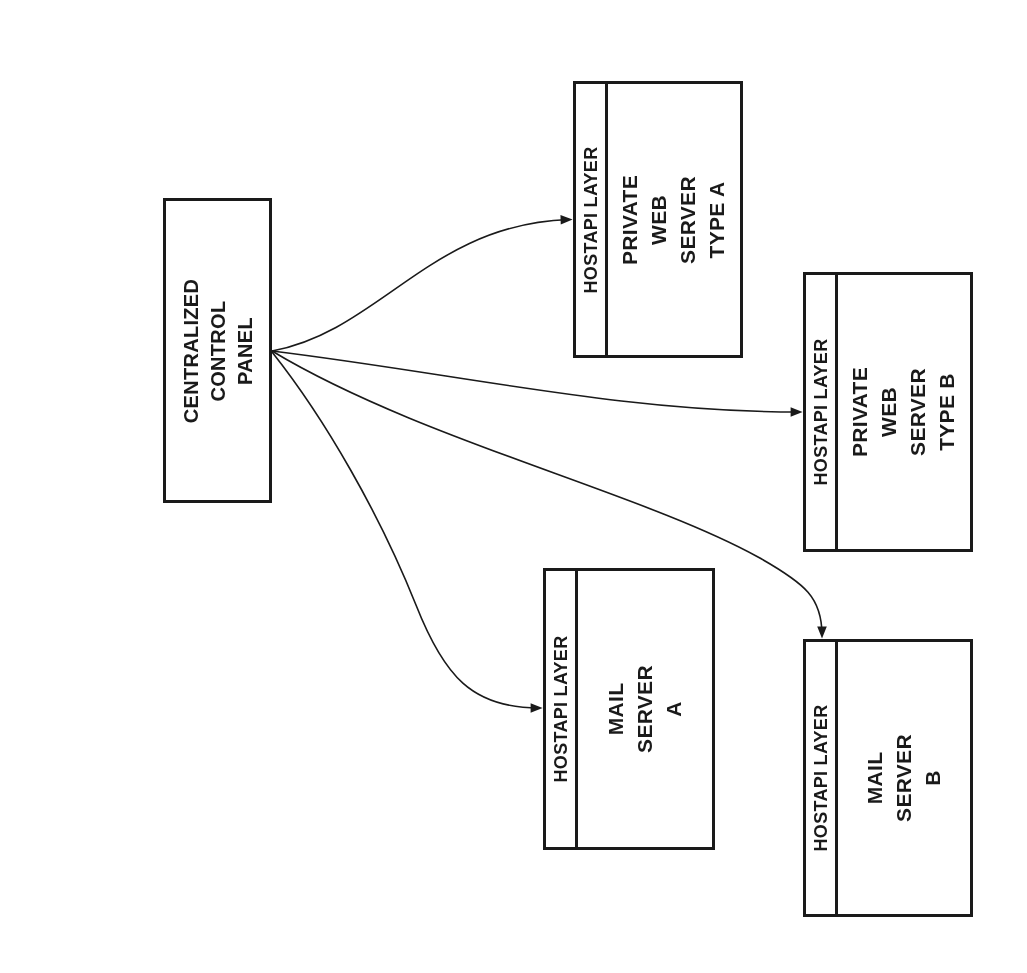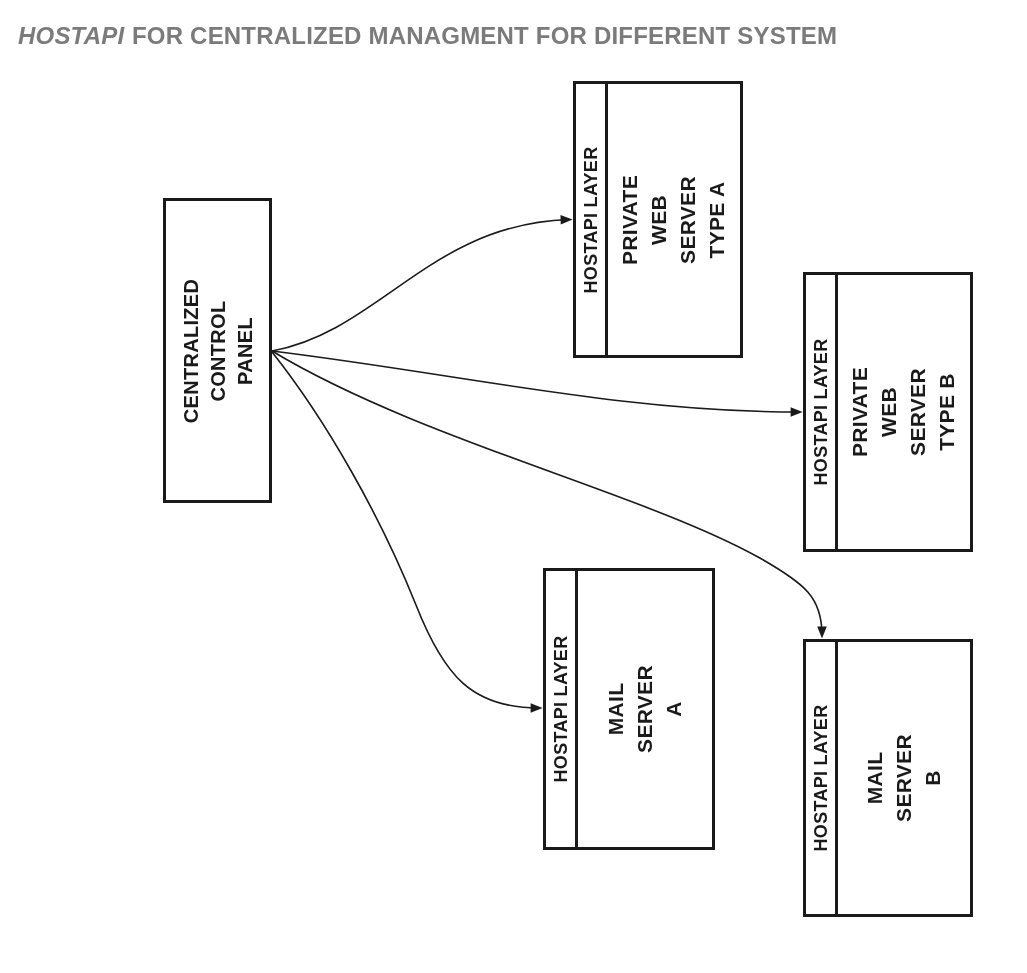--- a/index.html
+++ b/index.html
@@ -76,21 +76,20 @@
     stroke: var(--line);
     stroke-width: 1.6;
   }
   .arrowhead-shape { fill: var(--line); }
 </style>
 </head>
 <body>
 
 <div class="canvas">
 
-  <h1 class="title"><span class="brand">HOSTAPI</span><span class="rest">FOR CENTRALIZED MANAGMENT FOR DIFFERENT SYSTEM</span></h1>
 
   <svg class="edges" width="1027" height="973" viewBox="0 0 1027 973" aria-hidden="true">
     <defs>
       <marker id="arrow" viewBox="0 0 10 10" refX="7" refY="5" markerWidth="14" markerHeight="12" markerUnits="userSpaceOnUse" orient="auto">
         <path class="arrowhead-shape" d="M0,1 L10,5 L0,9 Z"></path>
       </marker>
     </defs>
     <path class="edge" marker-end="url(#arrow)" d="M 272 351 C 380 331, 430 224, 569 219.5"></path>
     <path class="edge" marker-end="url(#arrow)" d="M 272 351 C 460 374, 620 412, 799 412"></path>
     <path class="edge" marker-end="url(#arrow)" d="M 272 351 C 420 440, 640 492, 758 557 C 806 584, 822 598, 822 635"></path>

